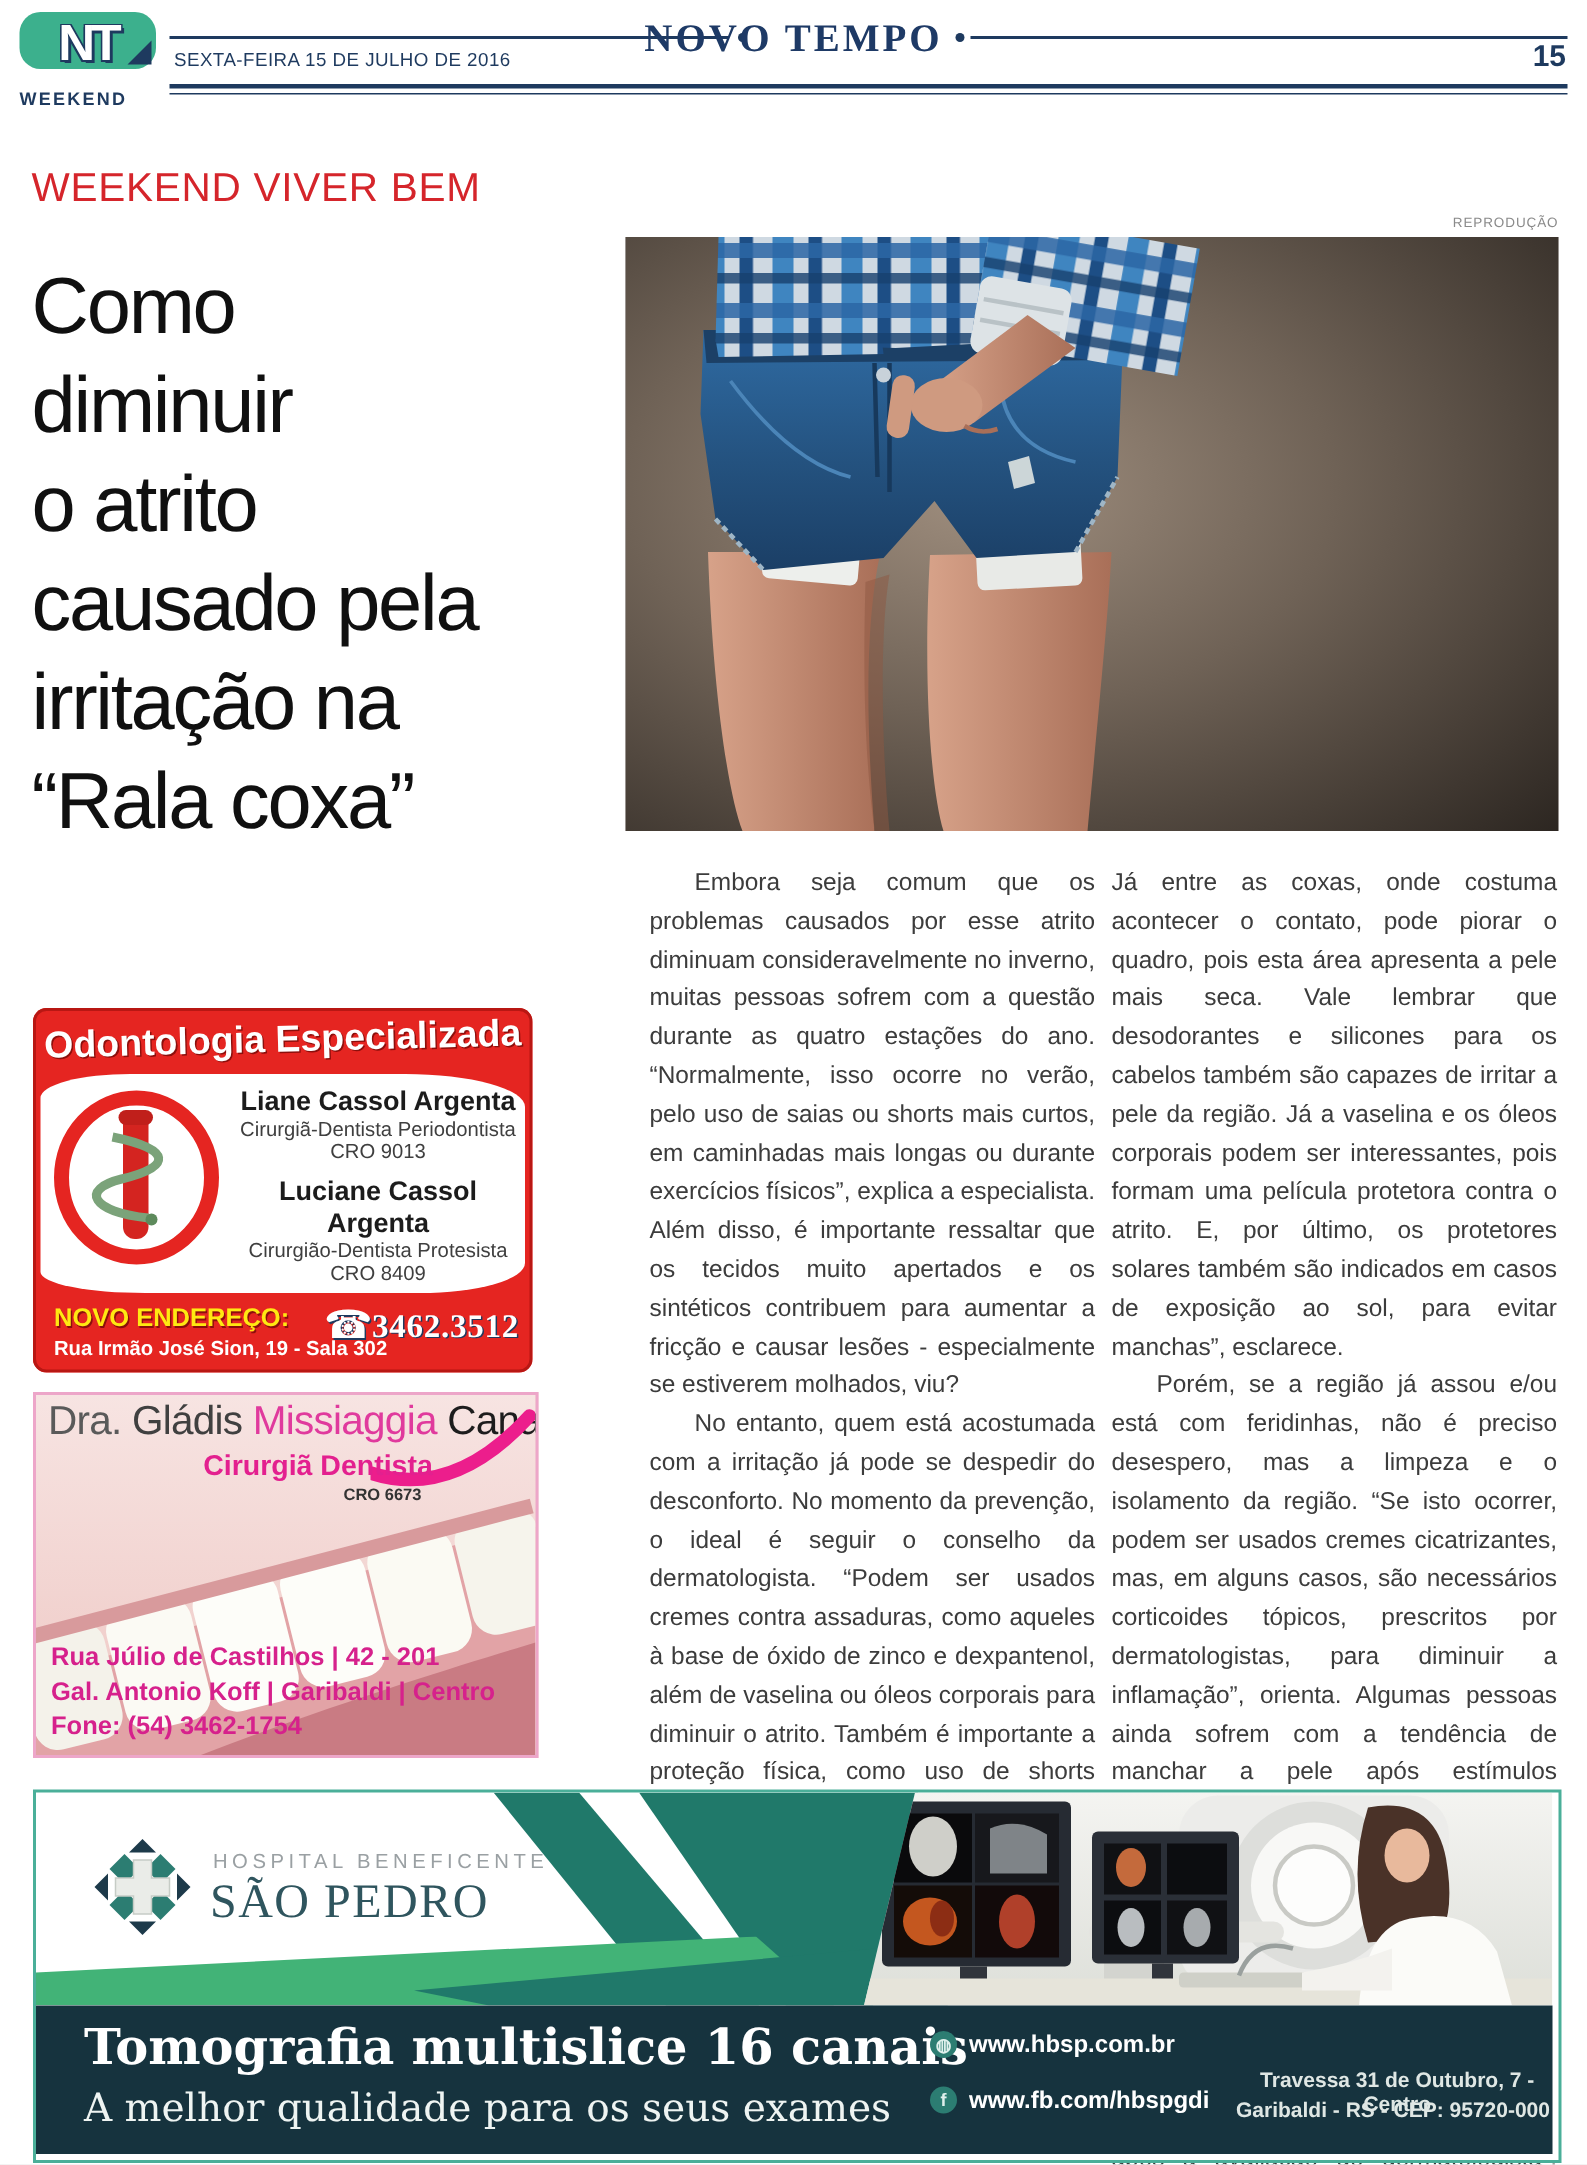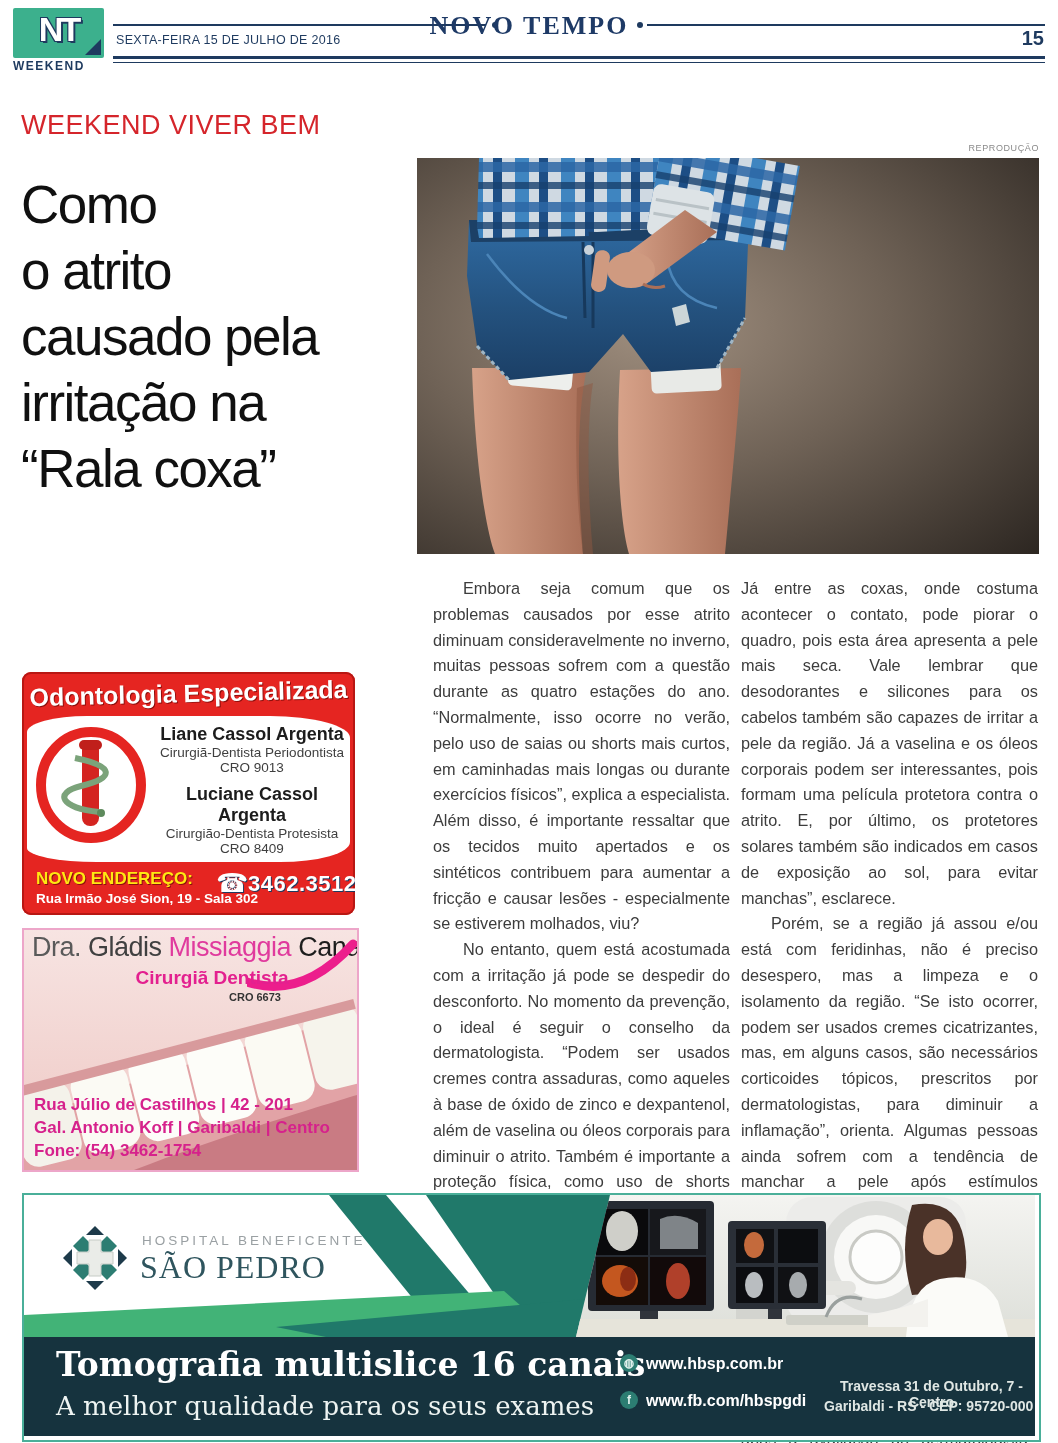--- a/index.html
+++ b/index.html
@@ -1,20 +1,20 @@
 <!DOCTYPE html>
 <html><head>
 <meta charset="utf-8">
 <style>
   html,body{margin:0;padding:0;background:#e9e9e9;}
   #page{position:relative;width:1058px;height:1443px;background:#fff;overflow:hidden;
         font-family:"Liberation Sans",sans-serif;color:#222;margin:0 auto;}
   .abs{position:absolute;}
   
-  .nt-logo{left:13px;top:8px;width:91px;height:50px;background:#3cb08d;border-radius:2px;}
+  .nt-logo{left:13px;top:8px;width:91px;height:38px;background:#3cb08d;border-radius:14px;}
   .nt-letters{position:absolute;left:0;top:2px;width:100%;text-align:center;
       font-size:34px;font-weight:700;color:#fff;letter-spacing:-3px;
       text-shadow:-1px -1px 0 #1e3a5f,1px -1px 0 #1e3a5f,-1px 1px 0 #1e3a5f,2px 2px 0 #1e3a5f;}
   .nt-tri{position:absolute;right:3px;bottom:3px;width:0;height:0;
       border-left:16px solid transparent;border-bottom:16px solid #1e3a5f;}
   .weekend-label{left:13px;top:59px;width:91px;font-size:12px;font-weight:700;
       color:#1e3a5f;letter-spacing:1.5px;}
   .hdr-date{left:116px;top:33px;font-size:12.5px;color:#1e3a5f;letter-spacing:.3px;}
   .masthead{left:0;top:11px;width:100%;text-align:center;font-family:"Liberation Serif",serif;
       font-size:26px;font-weight:700;color:#1e3a66;letter-spacing:2px;}
@@ -52,21 +52,21 @@
   .ad1-names{left:132px;top:52px;width:196px;text-align:center;}
   .ad1-name{font-size:18px;font-weight:700;color:#1c1c1c;}
   .ad1-role{font-size:13.5px;color:#3f3f3f;}
   .ad1-cro{font-size:13.5px;color:#3f3f3f;margin-bottom:9px;}
   .ad1-novo{left:14px;top:197px;font-size:17px;font-weight:700;color:#ffe812;
       text-shadow:1px 1px 0 #8c0f0c;}
   .ad1-addr{left:14px;top:219px;font-size:13.5px;font-weight:700;color:#fff;}
   .ad1-phoneicon{left:194px;top:196px;font-size:26px;color:#fff;
       text-shadow:1px 1px 0 #1e3a5f;}
   .ad1-phone{left:226px;top:199px;font-size:22px;font-weight:700;color:#fff;
-      text-shadow:1px 1px 0 #1e3a5f;letter-spacing:.5px;}
+      text-shadow:1px 1px 0 #1e3a5f;letter-spacing:.5px;font-family:Liberation Serif, serif;}
   
   .ad2{left:22px;top:928px;width:333px;height:240px;border:2px solid #eda6c9;
       overflow:hidden;background:#f2d7d4;}
   .ad2 svg.bg{position:absolute;left:0;top:0;}
   .ad2-title{left:8px;top:2px;font-size:27px;letter-spacing:-.5px;white-space:nowrap;}
   .t-dra{color:#5a5a5a;} .t-first{color:#404040;} .t-mid{color:#e03a9d;} .t-last{color:#1d1d1d;}
   .ad2-sub{left:98px;top:37px;width:180px;text-align:center;font-size:19px;font-weight:700;
       color:#e3208f;}
   .ad2-cro{left:205px;top:61px;font-size:11px;font-weight:700;color:#333;}
   .ad2-addr{left:10px;font-size:17px;font-weight:700;color:#d6218c;line-height:22px;}
@@ -118,20 +118,21 @@
   <div class="abs masthead">NOVO TEMPO</div>
   <div class="abs dot dot-r"></div>
   <div class="abs rule rule-tr"></div>
   <div class="abs rule rule-thick"></div>
   <div class="abs rule rule-thin"></div>
   <div class="abs page-num">15</div>
 
   <div class="abs section-label">WEEKEND VIVER BEM</div>
   <div class="abs headline">
     <div>Como</div>
+    <div>diminuir</div>
     <div>o atrito</div>
     <div>causado pela</div>
     <div>irritação na</div>
     <div>“Rala coxa”</div>
   </div>
 
   <div class="abs credit">REPRODUÇÃO</div>
   <div class="abs photo">
     <svg width="622" height="396" viewBox="0 0 622 396">
       <defs>

